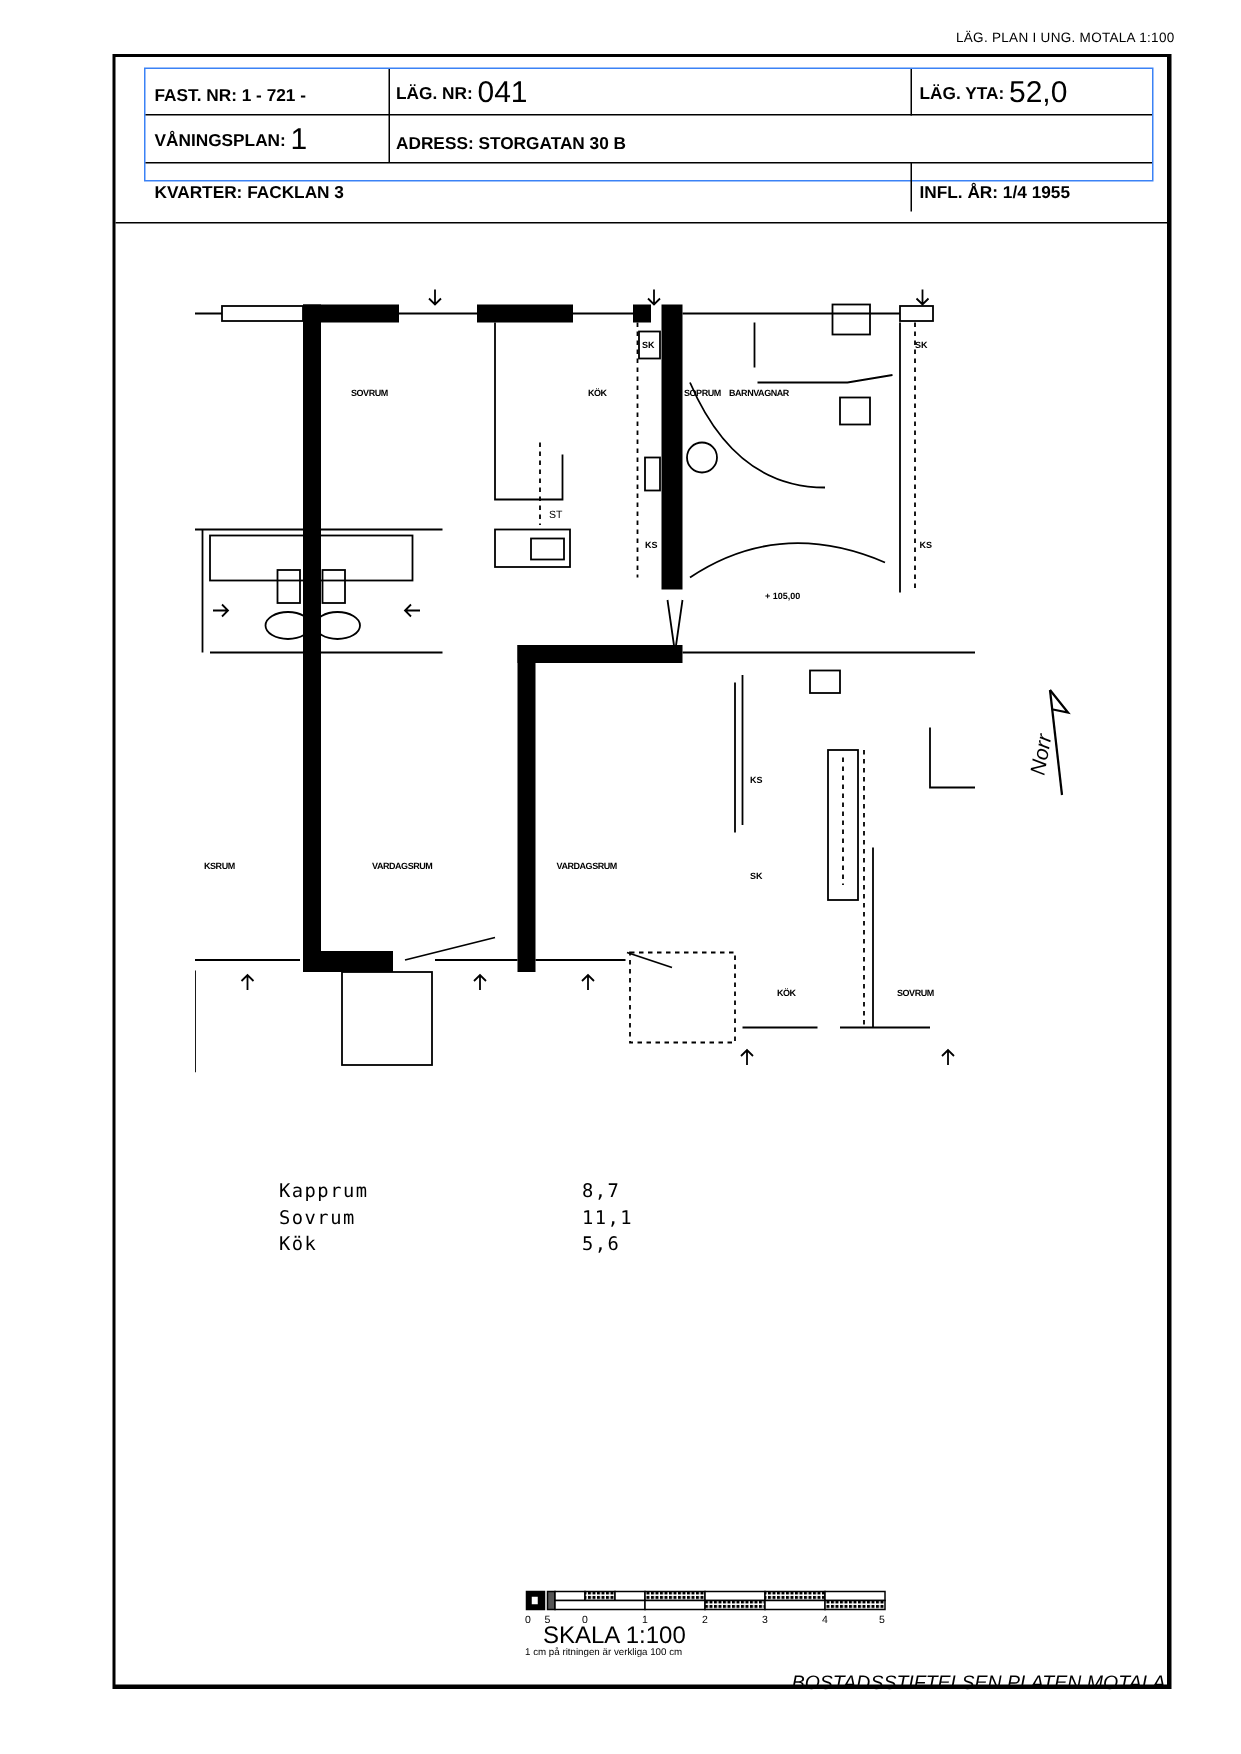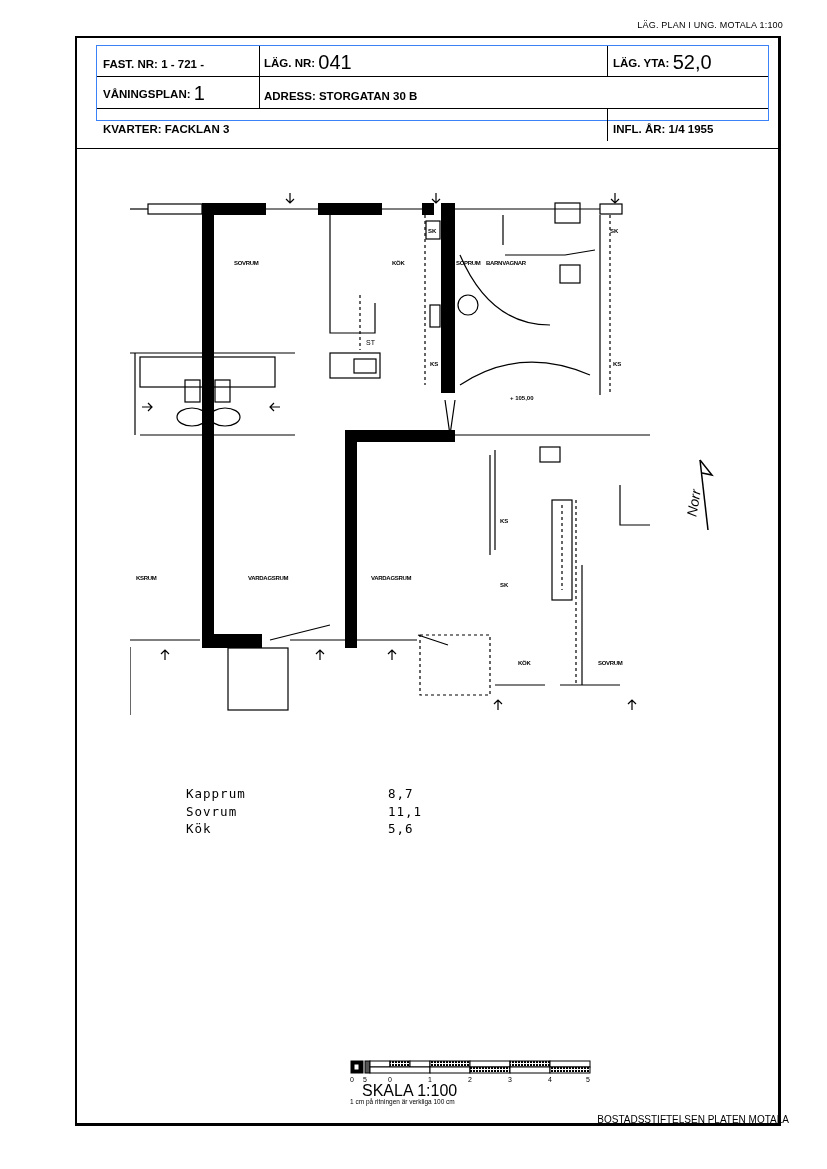--- a/index.html
+++ b/index.html
@@ -14,21 +14,21 @@
   .hand { font-family:Liberation Sans, sans-serif; font-weight:normal; font-size:20px; vertical-align:-2px;margin-top:22px; }
   .plan { position:absolute; left:130px; top:185px; width:520px; height:530px; }
   .room-label { position:absolute; font-size:6px; font-weight:bold; letter-spacing:-0.3px; white-space:nowrap; }
   .sym { position:absolute; font-size:6px; font-weight:bold; white-space:nowrap; }
   .area-table { position:absolute; left:186px; top:785px; font-family:"DejaVu Sans Mono", monospace; font-size:12.5px; line-height:17.5px; letter-spacing:1px; }
   .area-row { display:flex; }
   .area-name { width:202px; }
   .scale-block { position:absolute; left:350px; top:1058px; }
   .scale-title { position:absolute; left:350px; top:1082px; font-size:16px;margin-left:12px; }
   .scale-note { position:absolute; left:350px; top:1098px; font-size:6.5px; }
-  .footer { position:absolute; right:38px; top:1114px; font-size:10px; }
+  .footer { position:absolute; right:50px; top:1114px; font-size:13px;font-style:italic; }
   .norr { position:absolute; left:672px; top:455px; }
 </style>
 </head>
 <body>
 
 <div class="top-caption">LÄG. PLAN I UNG. MOTALA 1:100</div>
 
 <div class="frame">
   <div class="hdr">
     <div class="hline" style="left:0;right:0;top:30px;"></div>

